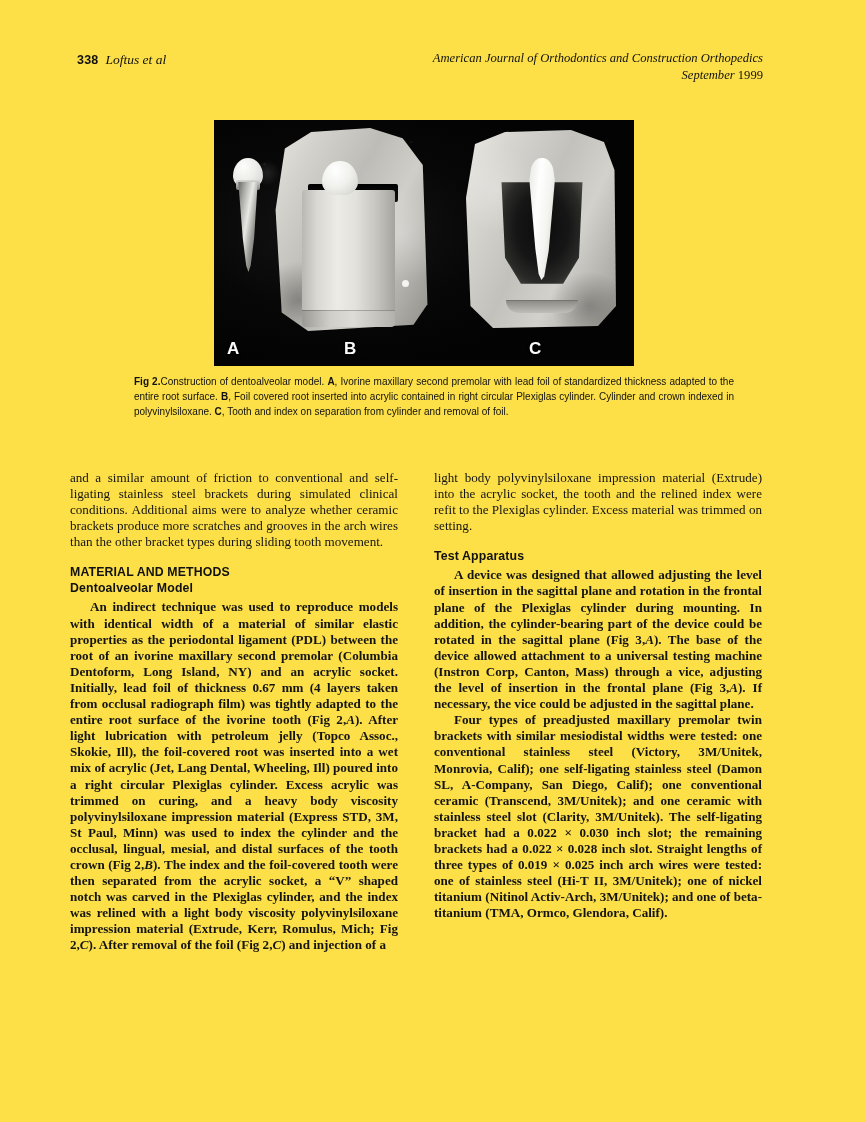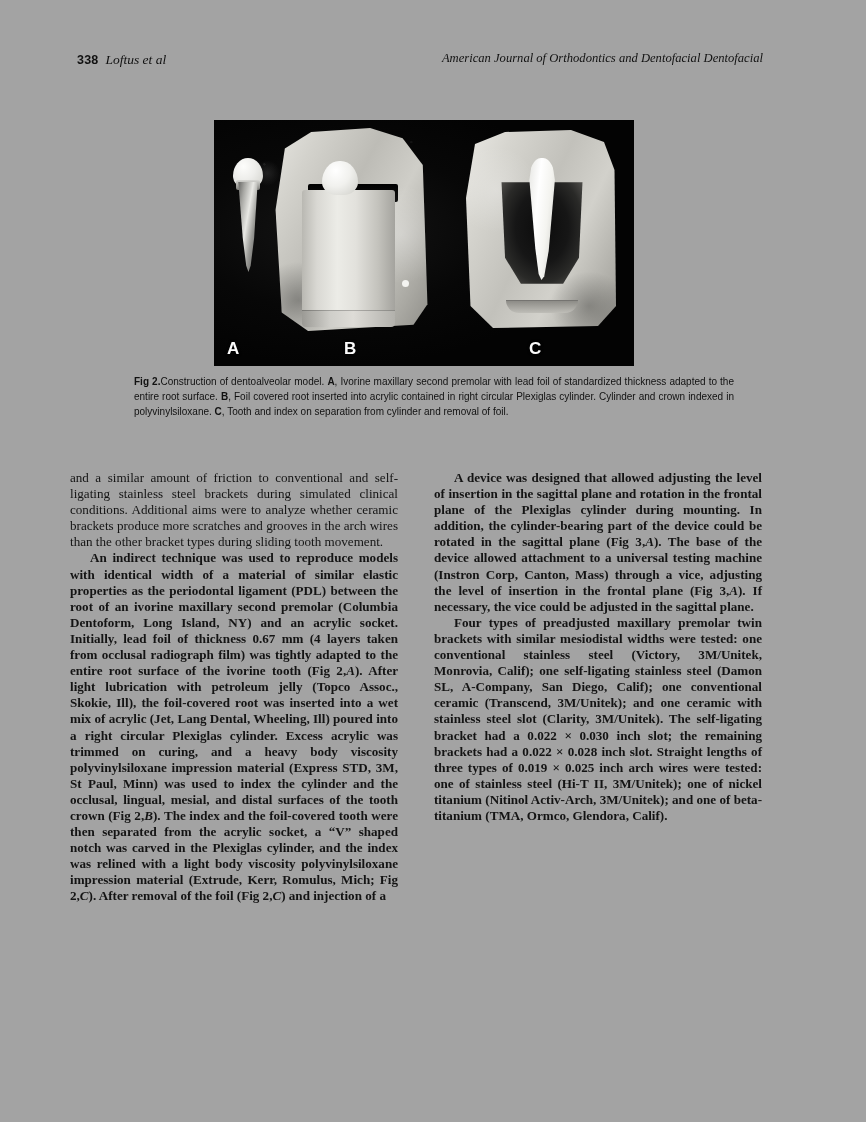--- a/index.html
+++ b/index.html
@@ -15,21 +15,21 @@
     font-family: "Liberation Serif", serif;
     color: #1a1a1a;
     overflow: hidden;
   }
 
   .page {
     position: absolute;
     left: 0; top: 0;
     width: 866px;
     height: 1122px;
-    background: #a3a3a3;
+    background: #fde047;
   }
 
   
   .running-head {
     position: absolute;
     left: 77px;
     top: 50px;
     width: 686px;
     height: 40px;
   }
@@ -321,21 +321,22 @@
 </head>
 <body>
 
 <div class="page">
 
   <div class="running-head">
     <div class="rh-left">
       <span class="rh-folio">338</span><span class="rh-authors">Loftus et al</span>
     </div>
     <div class="rh-right">
-      <div>American Journal of Orthodontics and Dentofacial Dentofacial</div>
+      <div>American Journal of Orthodontics and Construction Orthopedics</div>
+      <div><span>September</span> <span class="rh-date-year">1999</span></div>
     </div>
   </div>
 
   <div class="figure-block">
     <div class="photo">
       <div class="photo-noise"></div>
 
       <div class="spec-a-glow"></div>
 
       <div class="spec-a">
@@ -368,26 +369,30 @@
     </div>
   </div>
 
   <div class="fig-caption">
     <b>Fig 2.</b><span>Construction of dentoalveolar model. </span><b>A</b><span>, Ivorine maxillary second premolar with lead foil of standardized thickness adapted to the entire root surface. </span><b>B</b><span>, Foil covered root inserted into acrylic contained in right circular Plexiglas cylinder. Cylinder and crown indexed in polyvinylsiloxane. </span><b>C</b><span>, Tooth and index on separation from cylinder and removal of foil.</span>
   </div>
 
   <div class="col col-left">
     <p>and a similar amount of friction to conventional and self-ligating stainless steel brackets during simulated clinical conditions. Additional aims were to analyze whether ceramic brackets produce more scratches and grooves in the arch wires than the other bracket types during sliding tooth movement.</p>
 
+    <h2 class="sec-head">MATERIAL AND METHODS</h2>
+    <h3 class="sub-head">Dentoalveolar Model</h3>
 
     <p class="indent"><span>An indirect technique was used to reproduce models with identical width of a material of similar elastic properties as the periodontal ligament (PDL) between the root of an ivorine maxillary second premolar (Columbia Dentoform, Long Island, NY) and an acrylic socket. Initially, lead foil of thickness 0.67 mm (4 layers taken from occlusal radiograph film) was tightly adapted to the entire root surface of the ivorine tooth (Fig 2,</span><i>A</i><span>). After light lubrication with petroleum jelly (Topco Assoc., Skokie, Ill), the foil-covered root was inserted into a wet mix of acrylic (Jet, Lang Dental, Wheeling, Ill) poured into a right circular Plexiglas cylinder. Excess acrylic was trimmed on curing, and a heavy body viscosity polyvinylsiloxane impression material (Express STD, 3M, St Paul, Minn) was used to index the cylinder and the occlusal, lingual, mesial, and distal surfaces of the tooth crown (Fig 2,</span><i>B</i><span>). The index and the foil-covered tooth were then separated from the acrylic socket, a “V” shaped notch was carved in the Plexiglas cylinder, and the index was relined with a light body viscosity polyvinylsiloxane impression material (Extrude, Kerr, Romulus, Mich; Fig 2,</span><i>C</i><span>). After removal of the foil (Fig 2,</span><i>C</i><span>) and injection of a</span></p>
   </div>
 
   <div class="col col-right">
-
+    <p>light body polyvinylsiloxane impression material (Extrude) into the acrylic socket, the tooth and the relined index were refit to the Plexiglas cylinder. Excess material was trimmed on setting.</p>
+
+    <h3 class="sub-head spaced">Test Apparatus</h3>
 
     <p class="indent"><span>A device was designed that allowed adjusting the level of insertion in the sagittal plane and rotation in the frontal plane of the Plexiglas cylinder during mounting. In addition, the cylinder-bearing part of the device could be rotated in the sagittal plane (Fig 3,</span><i>A</i><span>). The base of the device allowed attachment to a universal testing machine (Instron Corp, Canton, Mass) through a vice, adjusting the level of insertion in the frontal plane (Fig 3,</span><i>A</i><span>). If necessary, the vice could be adjusted in the sagittal plane.</span></p>
 
 
     <p class="indent">Four types of preadjusted maxillary premolar twin brackets with similar mesiodistal widths were tested: one conventional stainless steel (Victory, 3M/Unitek, Monrovia, Calif); one self-ligating stainless steel (Damon SL, A-Company, San Diego, Calif); one conventional ceramic (Transcend, 3M/Unitek); and one ceramic with stainless steel slot (Clarity, 3M/Unitek). The self-ligating bracket had a 0.022 × 0.030 inch slot; the remaining brackets had a 0.022 × 0.028 inch slot. Straight lengths of three types of 0.019 × 0.025 inch arch wires were tested: one of stainless steel (Hi-T II, 3M/Unitek); one of nickel titanium (Nitinol Activ-Arch, 3M/Unitek); and one of beta-titanium (TMA, Ormco, Glendora, Calif).</p>
   </div>
 
 </div>
 
 </body></html>

